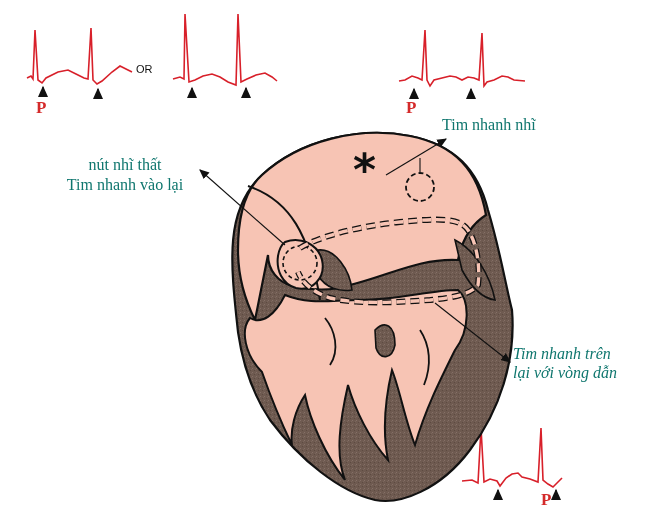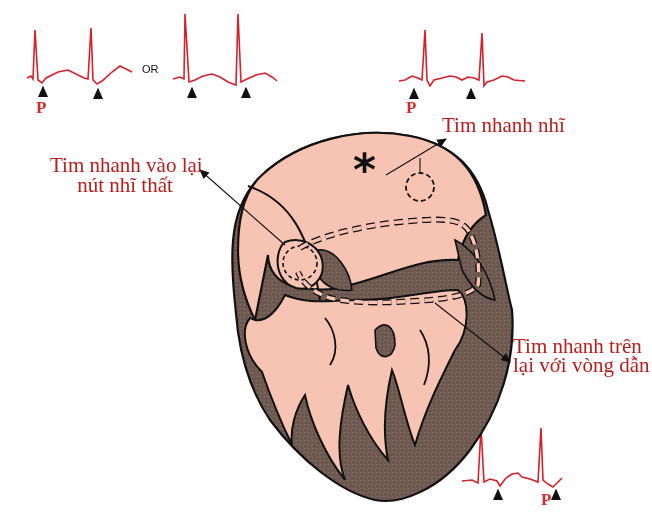--- a/index.html
+++ b/index.html
@@ -1,20 +1,20 @@
 <!DOCTYPE html>
 <html><head>
 <meta charset="utf-8">
 <style>
   html, body { margin:0; padding:0; background:#ffffff; }
   body { width:652px; height:512px; position:relative; overflow:hidden;
          font-family:"DejaVu Serif", serif; }
   svg.stage { position:absolute; left:0; top:0; }
-  .lbl { position:absolute; color:#b91c1c; font-family:"Liberation Serif", serif;
-         font-size:21px; line-height:20px; white-space:nowrap; }
+  .lbl { position:absolute; color:#0f766e; font-family:"Liberation Serif", serif;
+         font-size:16px; line-height:20px; white-space:nowrap; }
   .lbl.center { text-align:center; }
   .or { position:absolute; font-family:"Liberation Sans", sans-serif; font-size:11px; color:#111; }
   .plabel { position:absolute; color:#d42a2a; font-family:"Liberation Serif", serif; font-size:17px; font-weight:bold; }
 </style>
 </head>
 <body>
 
 <svg class="stage" width="652" height="512" viewBox="0 0 652 512">
   <defs>
     <pattern id="grain" width="4" height="4" patternUnits="userSpaceOnUse">
@@ -90,29 +90,29 @@
   <g stroke="#111" stroke-width="1.1" fill="none">
     <line x1="285" y1="245" x2="200" y2="170" marker-end="url(#ah)"></line>
     <path d="M420,172 L420,158"></path>
     <line x1="386" y1="175" x2="446" y2="139" marker-end="url(#ah)"></line>
     <line x1="435" y1="303" x2="510" y2="362" marker-end="url(#ah)"></line>
   </g>
 </svg>
 
 <div style="position:absolute;left:353px;top:148px;font-family:'DejaVu Sans',sans-serif;font-size:44px;font-weight:bold;color:#111;line-height:44px;">*</div>
 
-<div class="or" style="left:142px;top:63px;">OR</div>
+<div class="or" style="left:136px;top:63px;">OR</div>
 
 <div class="plabel" style="left:36px;top:98px;">P</div>
 <div class="plabel" style="left:406px;top:98px;">P</div>
 <div class="plabel" style="left:541px;top:490px;">P</div>
 
 <div class="lbl center" style="left:50px;top:155px;width:150px;">
+  <div>nút nhĩ thất</div>
   <div>Tim nhanh vào lại</div>
-  <div>nút nhĩ thất</div>
 </div>
 
 <div class="lbl" style="left:442px;top:115px;">Tim nhanh nhĩ</div>
 
-<div class="lbl" style="left:513px;top:337px;line-height:19px;">
+<div class="lbl" style="left:513px;top:344px;line-height:19px;font-style:italic;">
   <div>Tim nhanh trên</div>
   <div>lại với vòng dẫn</div>
 </div>
 
 </body></html>

